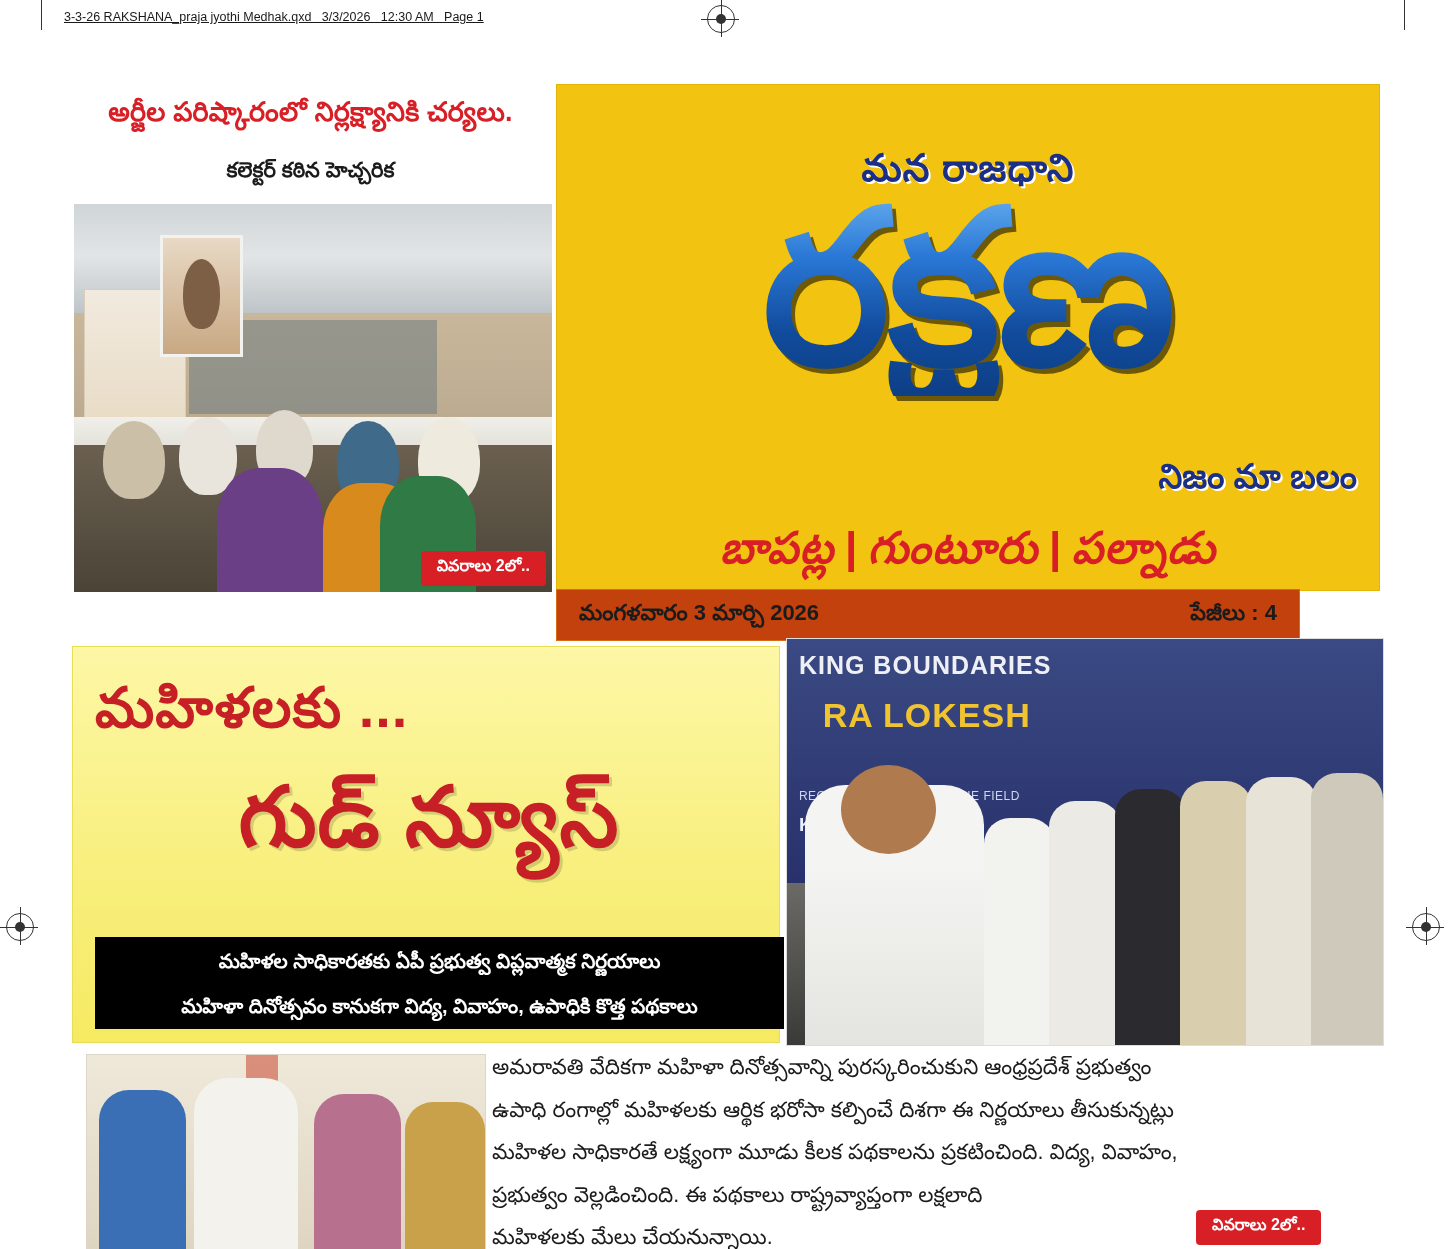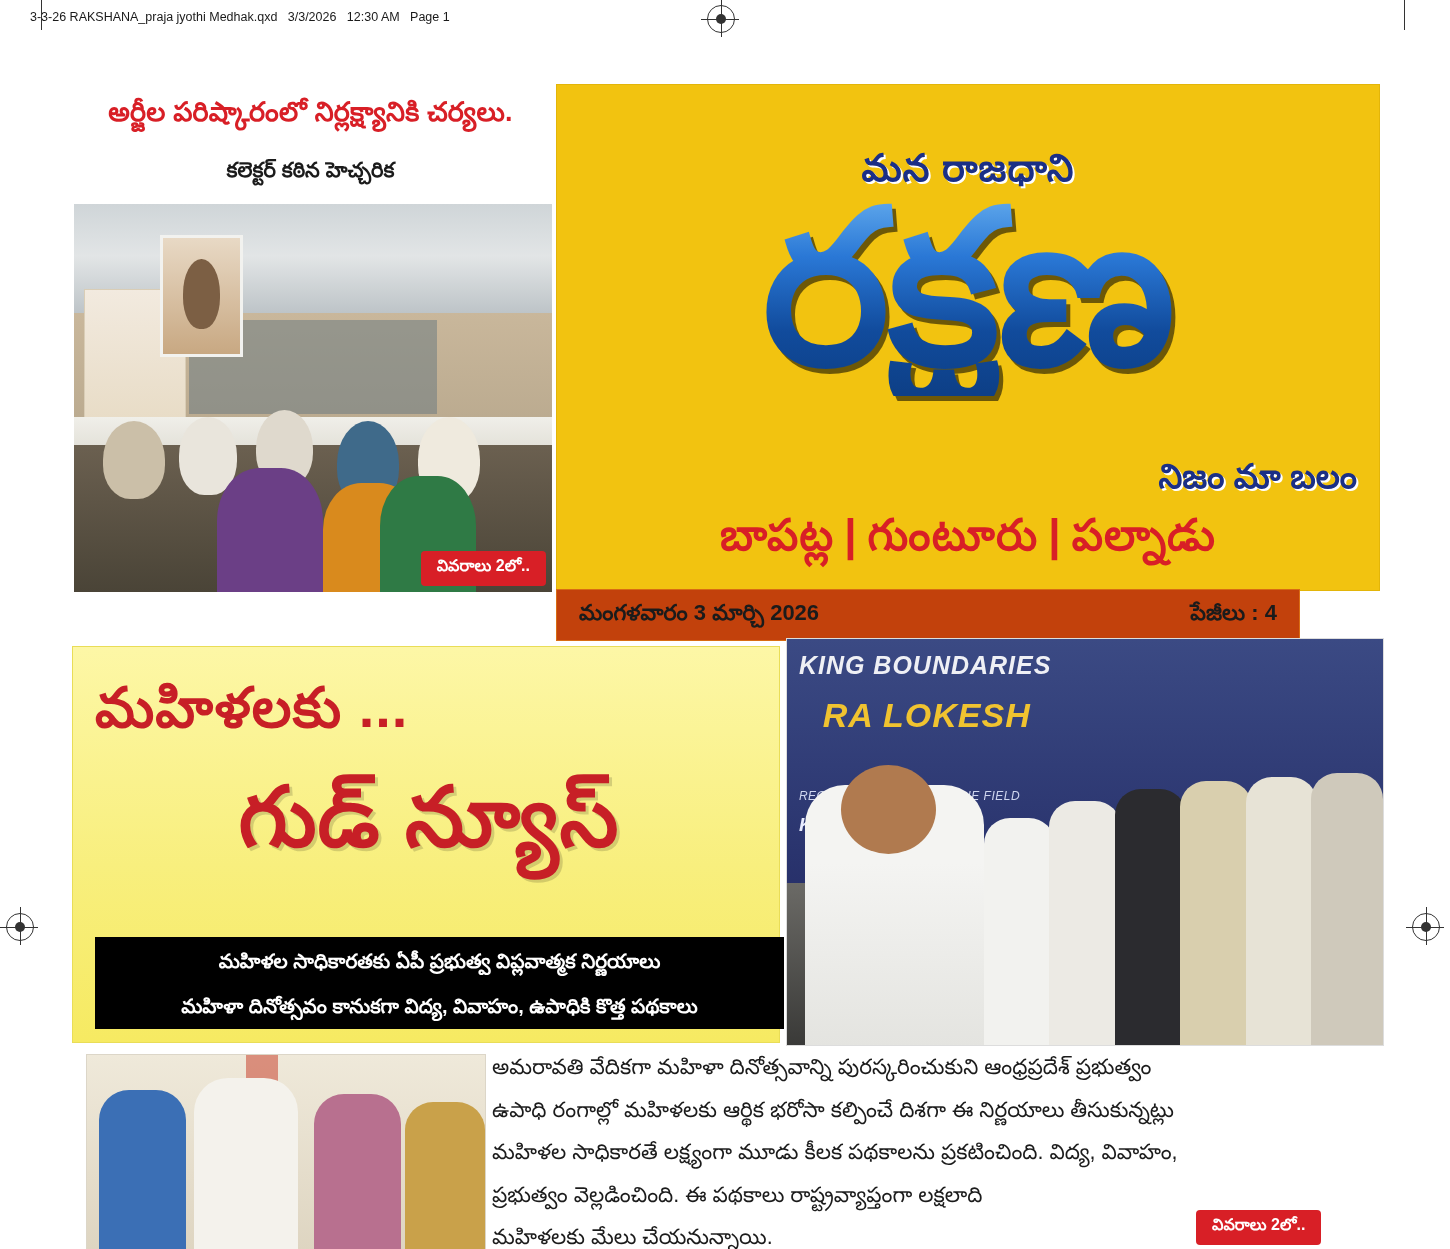--- a/index.html
+++ b/index.html
@@ -21,21 +21,22 @@
     top: 0; left: 0;
     width: 1450px;
     height: 34px;
     font-size: 12.5px;
     color: #1a1a1a;
     display: flex;
     align-items: center;
     white-space: pre;
   }
   .print-header .file-meta {
-    margin-left: 30px;
+    margin-left: 64px;
+    text-decoration: underline;
   }
   .reg-mark {
     position: absolute;
     width: 26px; height: 26px;
     border-radius: 50%;
     border: 1px solid #333;
   }
   .reg-mark:before, .reg-mark:after {
     content: "";
     position: absolute;
@@ -189,26 +190,27 @@
   .mast-tag {
     position: absolute;
     right: 22px; top: 372px;
     color: #1b2f86;
     font-size: 34px;
     font-weight: bold;
     text-shadow: 2px 2px 0 #ffffff;
   }
   .mast-places {
     position: absolute;
-    left: 0; right: 0; top: 425px;
+    left: 0; right: 0; top: 438px;
     text-align: center;
     color: #d81f26;
     font-size: 44px;
     font-weight: bold;
     letter-spacing: 1px;
+    font-style: italic;
   }
   .mast-places span.sep { color: #d81f26; padding: 0 10px; }
 
   .mast-strip {
     position: absolute;
     left: 556px; top: 555px;
     width: 744px; height: 52px;
     background: #c2410c;
     border: 1px solid #d96c12;
     display: flex;
@@ -277,21 +279,20 @@
   }
 
   
   .photo-lokesh {
     position: absolute;
     left: 786px; top: 604px;
     width: 596px; height: 406px;
     overflow: hidden;
     background: #2b2f4a;
     border: 1px solid #dddddd;
-    font-style: italic;
   }
   .pl-backdrop {
     position: absolute; left:0; top:0; width:100%; height:62%;
     background: linear-gradient(180deg,#3b4a84 0%, #27306a 100%);
   }
   .pl-text1 {
     position: absolute; left: 2%; top: 3%;
     color: #ffffff; font-size: 25px; font-weight: bold;
     letter-spacing: 1px; opacity: .92;
   }

